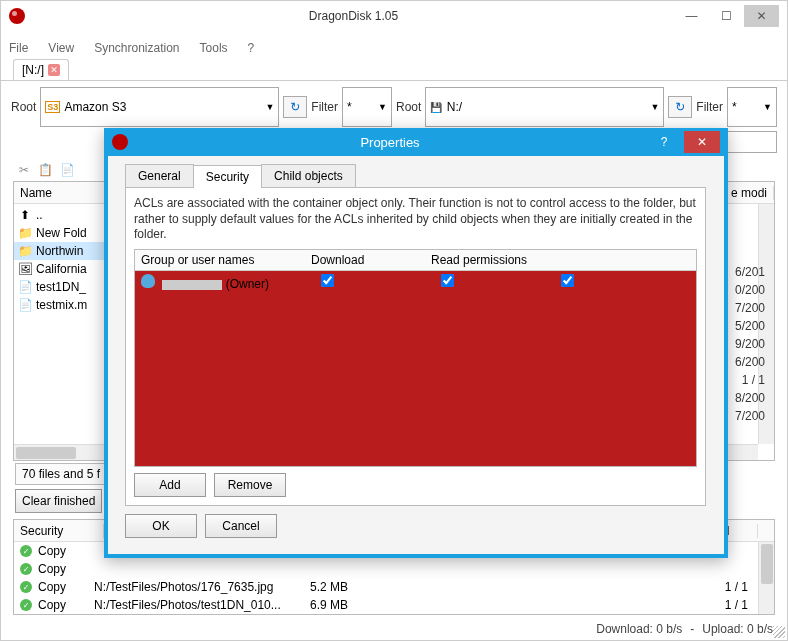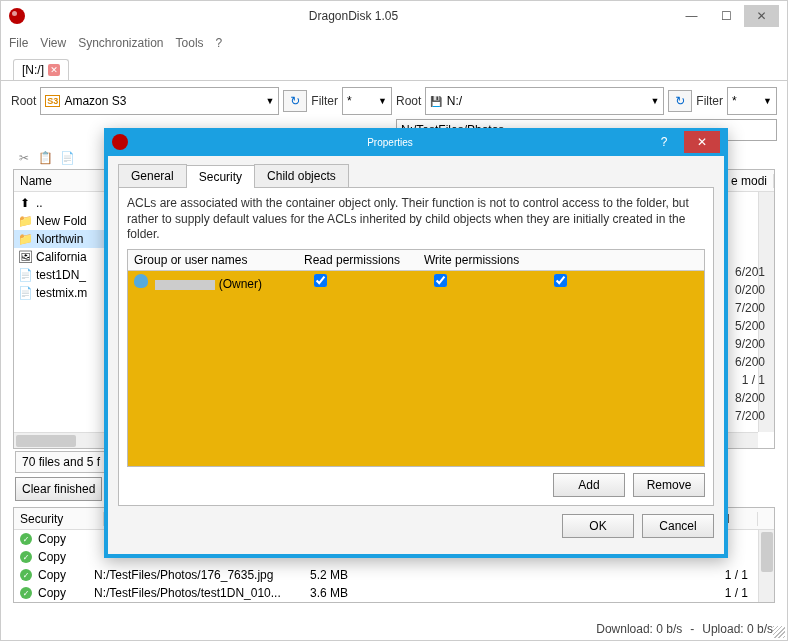--- a/index.html
+++ b/index.html
@@ -7,33 +7,33 @@
 
 
 .main-window { position: absolute; top: 0; left: 0; width: 788px; height: 641px; background: #fff; border: 1px solid #ccc; }
 .title-bar { height: 30px; display: flex; align-items: center; padding: 0 8px; background: #fff; }
 .title-bar .app-icon { width: 16px; height: 16px; border-radius: 50%; background: #b00; margin-right: 8px; position: relative; }
 .title-bar .app-icon::after { content: ''; position: absolute; top: 3px; left: 3px; width: 5px; height: 5px; background: #fff; border-radius: 50%; opacity: .6; }
 .title-bar .title { flex: 1; text-align: center; color: #333; }
 .title-bar .win-btns { display: flex; gap: 0; }
 .title-bar .win-btn { width: 35px; height: 22px; display: flex; align-items: center; justify-content: center; color: #555; cursor: default; }
 .title-bar .win-btn.close { background: #ccc; }
-.menu-bar { height: 24px; display: flex; align-items: center; padding: 0 8px; gap: 12px; color: #666; }
+.menu-bar { height: 24px; display: flex; align-items: flex-end; padding: 0 8px; gap: 20px; color: #666; }
 .menu-bar span { cursor: default; }
 
 .tab-strip { height: 26px; border-bottom: 1px solid #ccc; display: flex; align-items: flex-end; padding: 0 12px; }
 .tab { padding: 3px 8px; border: 1px solid #ccc; border-bottom: none; background: #fff; display: flex; align-items: center; gap: 4px; border-radius: 3px 3px 0 0; }
 .tab .close-x { width: 12px; height: 12px; background: #e88; color: #fff; font-size: 9px; display: flex; align-items: center; justify-content: center; border-radius: 2px; }
 
 .panes { display: flex; padding: 6px 10px; gap: 4px; }
 .pane { flex: 1; }
 .pane-row { display: flex; align-items: center; gap: 4px; margin-bottom: 4px; }
 .pane-row label { color: #333; }
 select, input[type=text] { border: 1px solid #aaa; padding: 2px 4px; height: 22px; background: #fff; }
-.combo { flex: 1; display: flex; align-items: center; border: 1px solid #aaa; height: 28px; padding: 0 4px; background: #fff; }
+.combo { flex: 1; display: flex; align-items: center; border: 1px solid #aaa; height: 40px; padding: 0 4px; background: #fff; }
 .combo .arrow { margin-left: auto; font-size: 9px; }
 .icon-btn { width: 24px; height: 22px; border: 1px solid #aaa; display: flex; align-items: center; justify-content: center; background: #f6f6f6; }
 .path-input { width: 100%; border: 1px solid #aaa; height: 20px; padding: 0 4px; }
 
 .toolbar-icons { padding: 2px 14px; display: flex; gap: 4px; color: #888; }
 .toolbar-icons span { width: 18px; height: 18px; display: inline-flex; align-items: center; justify-content: center; }
 
 .list-area { display: flex; padding: 0 12px; gap: 8px; height: 280px; }
 .list { flex: 1; border: 1px solid #bbb; background: #fff; position: relative; overflow: hidden; }
 .list-header { display: flex; border-bottom: 1px solid #ddd; background: #fafafa; height: 22px; align-items: center; }
@@ -56,39 +56,39 @@
 .ops-row { display: flex; align-items: center; height: 18px; padding: 0 6px; gap: 6px; }
 .ops-row .chk { width: 12px; height: 12px; border-radius: 50%; background: #5b5; display: inline-flex; align-items: center; justify-content: center; color: #fff; font-size: 8px; }
 
 .footer { position: absolute; bottom: 4px; right: 14px; color: #444; display: flex; gap: 8px; }
 .resize-grip { position: absolute; right: 2px; bottom: 2px; width: 12px; height: 12px; background: repeating-linear-gradient(135deg,#bbb,#bbb 1px,transparent 1px,transparent 3px); }
 
 
 .dialog { position: absolute; top: 128px; left: 104px; width: 624px; height: 430px; border: 4px solid #1ba0e1; background: #f4f4f4; box-shadow: 0 4px 16px rgba(0,0,0,.3); }
 .dialog-title { height: 28px; background: #1ba0e1; color: #fff; display: flex; align-items: center; padding: 0 8px; margin: -4px -4px 0 -4px; }
 .dialog-title .app-icon { width: 16px; height: 16px; border-radius: 50%; background: #b00; margin-right: 8px; }
-.dialog-title .title { flex: 1; text-align: center; font-size: 10px; }
+.dialog-title .title { flex: 1; text-align: center; font-size: 13px; }
 .dialog-title .dbtn { width: 36px; height: 22px; display: flex; align-items: center; justify-content: center; margin-left: 2px; }
 .dialog-title .dbtn.close { background: #c94040; }
-.dialog-body { padding: 8px 10px 12px 10px; height: calc(100% - 28px); display: flex; flex-direction: column; }
+.dialog-body { padding: 8px 18px 12px 10px; height: calc(100% - 28px); display: flex; flex-direction: column; margin-left: 7px; }
 .dlg-tabs { display: flex; }
 .dlg-tab { padding: 4px 12px; border: 1px solid #bbb; border-bottom: none; margin-right: -1px; background: #eee; }
 .dlg-tab.active { background: #fff; position: relative; top: 1px; }
 .dlg-panel { flex: 1; border: 1px solid #bbb; background: #fff; padding: 8px; display: flex; flex-direction: column; }
 .acl-note { color: #333; margin-bottom: 6px; line-height: 1.3; }
-.acl-table { flex: 1; border: 1px solid #bbb; background: #eab308; }
+.acl-table { flex: 1; border: 1px solid #bbb; background: #b91c1c; }
 .acl-thead { display: flex; background: #fafafa; border-bottom: 1px solid #ccc; }
 .acl-thead div, .acl-row div { padding: 3px 6px; }
 .col-name { width: 170px; }
 .col-chk { width: 120px; text-align: left; }
 .acl-row { display: flex; align-items: center; }
 .acl-row .user-ico { width: 14px; height: 14px; background: #5ad; border-radius: 50% 50% 40% 40%; display: inline-block; margin-right: 4px; }
 .acl-row input[type=checkbox] { margin-left: 10px; }
 .redact { display: inline-block; width: 60px; height: 10px; background: #ccc; vertical-align: middle; }
-.dlg-btns { display: flex; justify-content: flex-end; gap: 8px; margin-top: 8px; }
+.dlg-btns { display: flex; gap: 8px; margin-top: 8px; }
 .dlg-btns.inner { margin-top: 6px; }
 .btn { min-width: 72px; height: 24px; border: 1px solid #999; background: linear-gradient(#fcfcfc,#e6e6e6); display: flex; align-items: center; justify-content: center; }
 
 .right-dates { position: absolute; right: 22px; top: 262px; font-size: 12px; color: #333; line-height: 18px; text-align: right; }
 .right-dates div { height: 18px; }
 
 .watermark { position: absolute; top: 330px; left: 300px; color: #9d9; font-size: 18px; font-style: italic; opacity: .4; pointer-events: none; }
 </style>
 </head>
 <body>
@@ -257,21 +257,21 @@
           <span class="chk">✓</span>
           <span style="width:50px">Copy</span>
           <span style="width:210px;overflow:hidden;white-space:nowrap">N:/TestFiles/Photos/176_7635.jpg</span>
           <span style="width:60px">5.2 MB</span>
           <span style="width:50px;margin-left:auto;text-align:right;padding-right:20px">1 / 1</span>
         </div>
         <div class="ops-row">
           <span class="chk">✓</span>
           <span style="width:50px">Copy</span>
           <span style="width:210px;overflow:hidden;white-space:nowrap">N:/TestFiles/Photos/test1DN_010...</span>
-          <span style="width:60px">3.6 MB</span>
+          <span style="width:60px">6.9 MB</span>
           <span style="width:50px;margin-left:auto;text-align:right;padding-right:20px">1 / 1</span>
         </div>
       </div>
     <div style="position:absolute;right:0;top:22px;bottom:0;width:16px;background:#f0f0f0;border-left:1px solid #ddd">
       <div style="position:absolute;left:2px;top:2px;width:12px;height:40px;background:#ccc;border-radius:2px"></div>
     </div>
   </div>
 
   <div class="footer">
     <span>Download: 0 b/s</span> - 
@@ -293,22 +293,22 @@
     <div class="dlg-tabs">
       <div class="dlg-tab">General</div>
       <div class="dlg-tab active">Security</div>
       <div class="dlg-tab">Child objects</div>
     </div>
     <div class="dlg-panel">
       <div class="acl-note">ACLs are associated with the container object only. Their function is not to control access to the folder, but rather to supply default values for the ACLs inherited by child objects when they are initially created in the folder.</div>
       <div class="acl-table">
         <div class="acl-thead">
           <div class="col-name">Group or user names</div>
+          <div class="col-chk">Download</div>
           <div class="col-chk">Read permissions</div>
-          <div class="col-chk">Write permissions</div>
         </div>
         <div class="acl-row">
           <div class="col-name">
             <span class="user-ico"></span>
             <span class="redact"></span>
             <span>(Owner)</span>
           </div>
           <div class="col-chk"><input type="checkbox" checked="" style=""></div>
           <div class="col-chk"><input type="checkbox" checked="" style=""></div>
           <div class="col-chk"><input type="checkbox" checked="" style=""></div>

